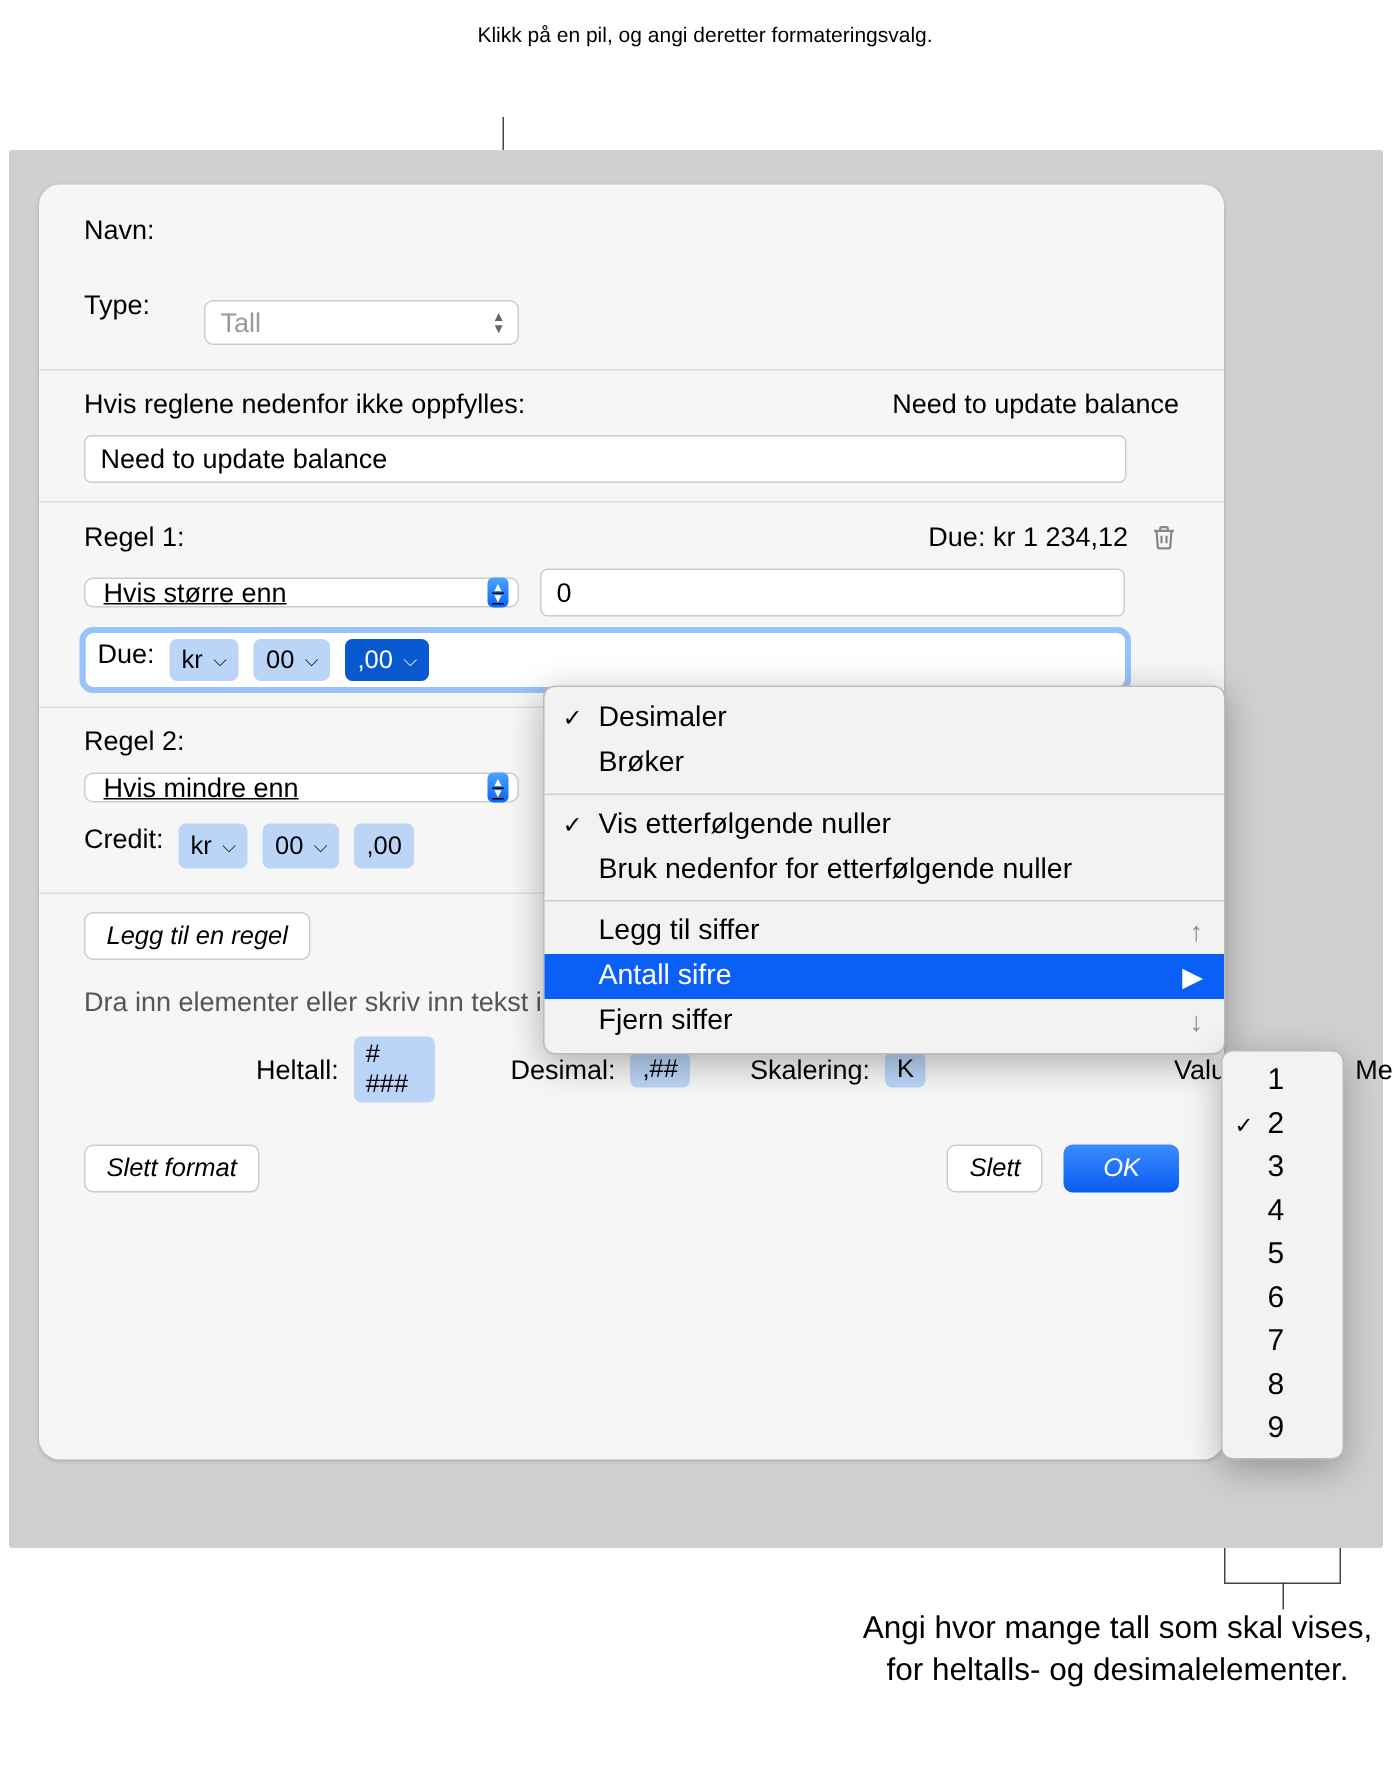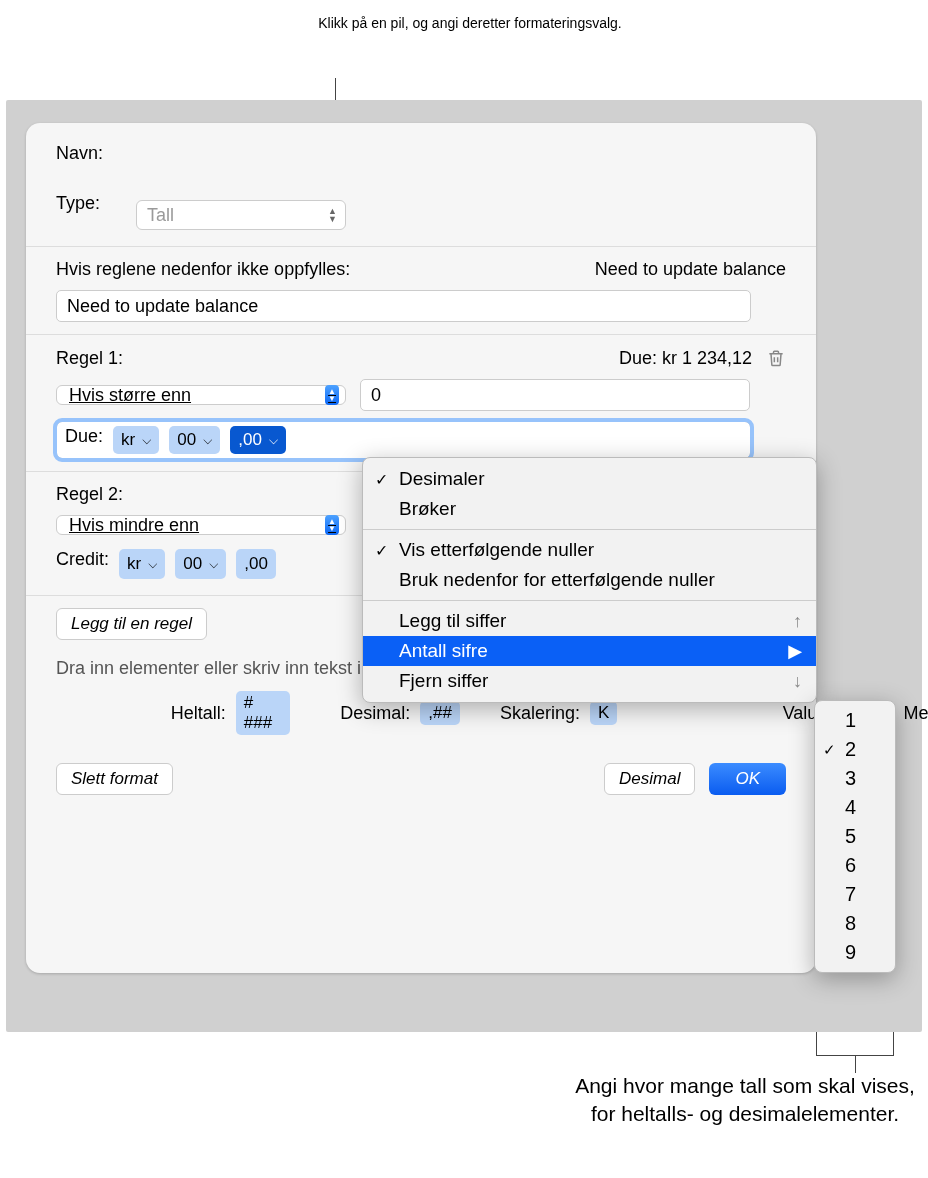--- a/index.html
+++ b/index.html
@@ -413,21 +413,21 @@
       <div class="elem-row">
         <div class="elem-label">Mellomrom:</div>
         <span class="token" style="padding:2px 14px;">–</span>
       </div>
     </div>
   </div>
 
   <div class="footer">
     <button class="btn">Slett format</button>
     <div class="footer-right">
-      <button class="btn">Desimal</button>
+      <button class="btn">Slett</button>
       <button class="btn primary">OK</button>
     </div>
   </div>
 
 </div>
 
 <div class="popup">
   <div class="popup-item">
     <span class="popup-check">✓</span>
     <span>Desimaler</span>

